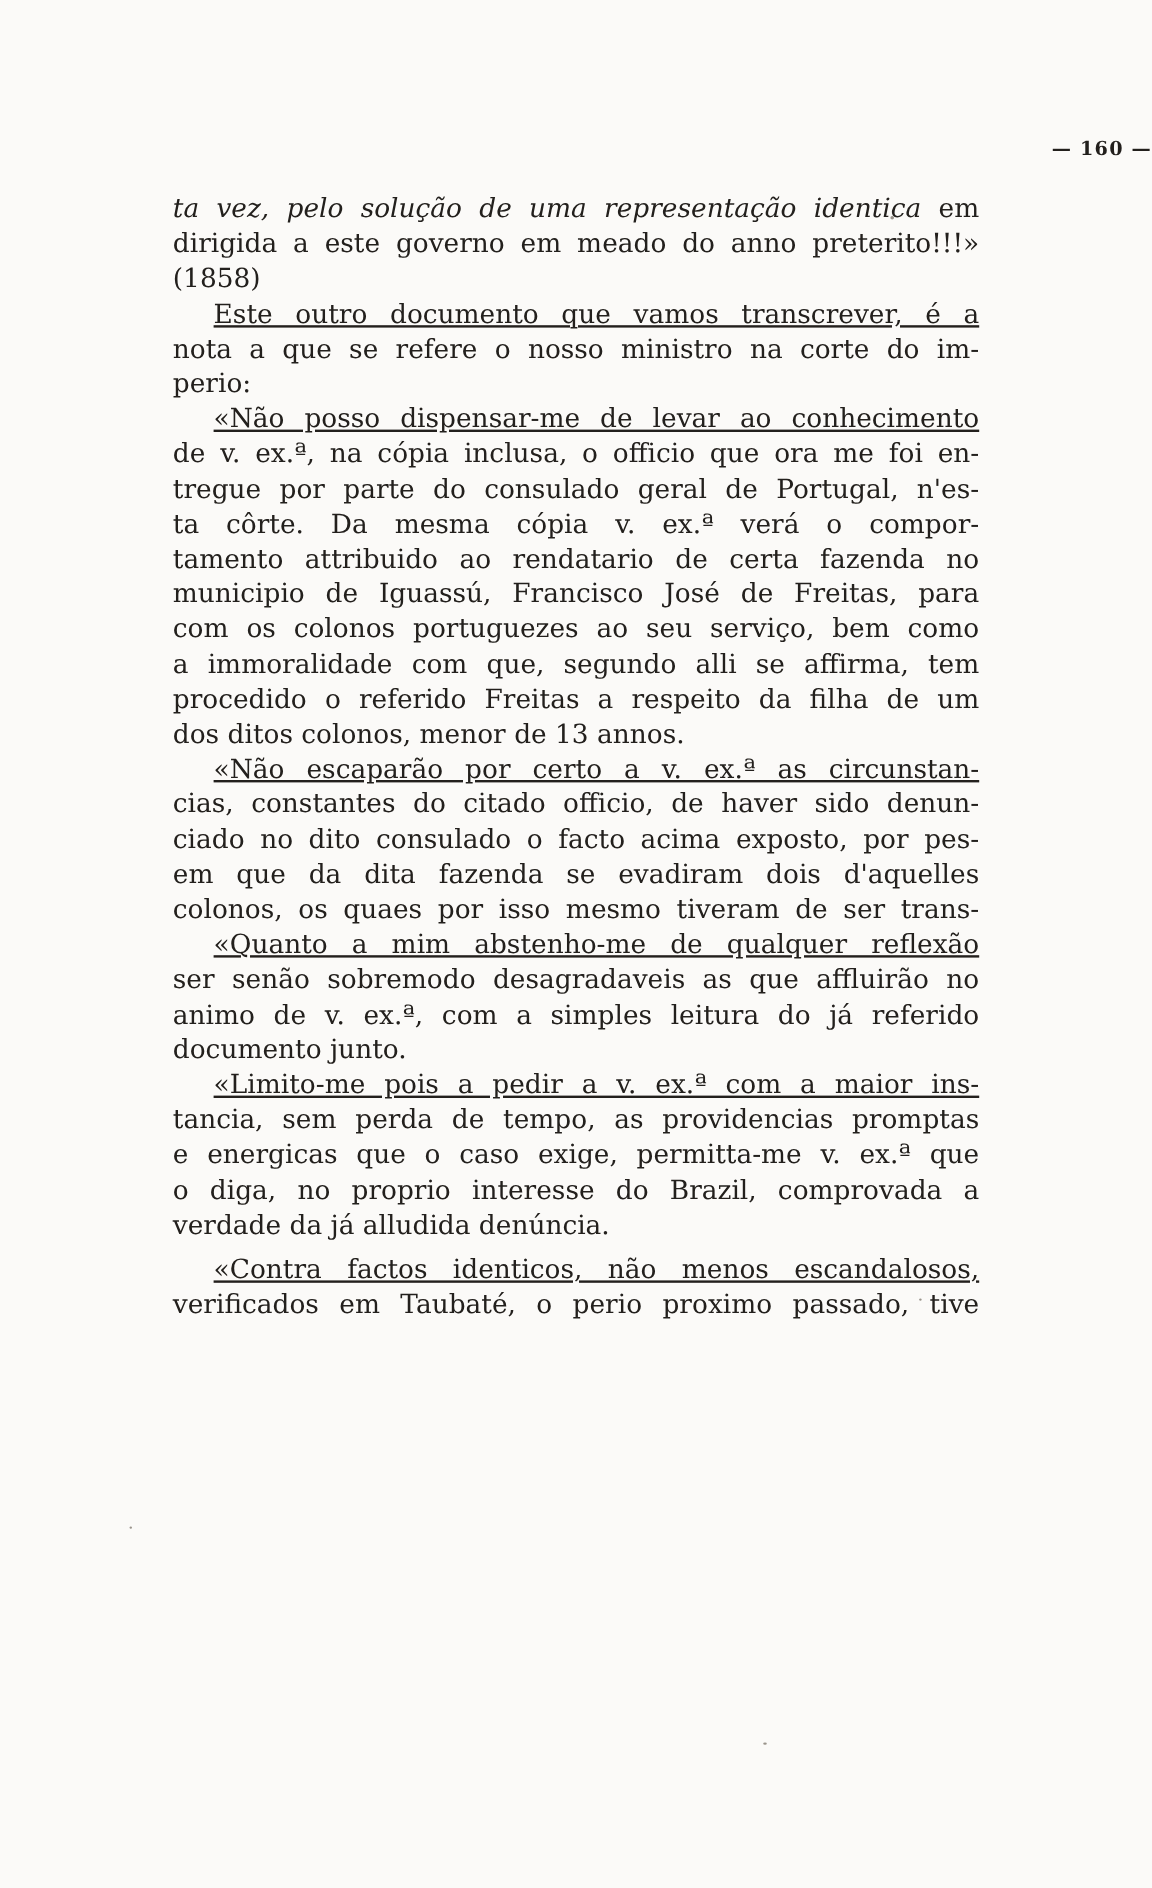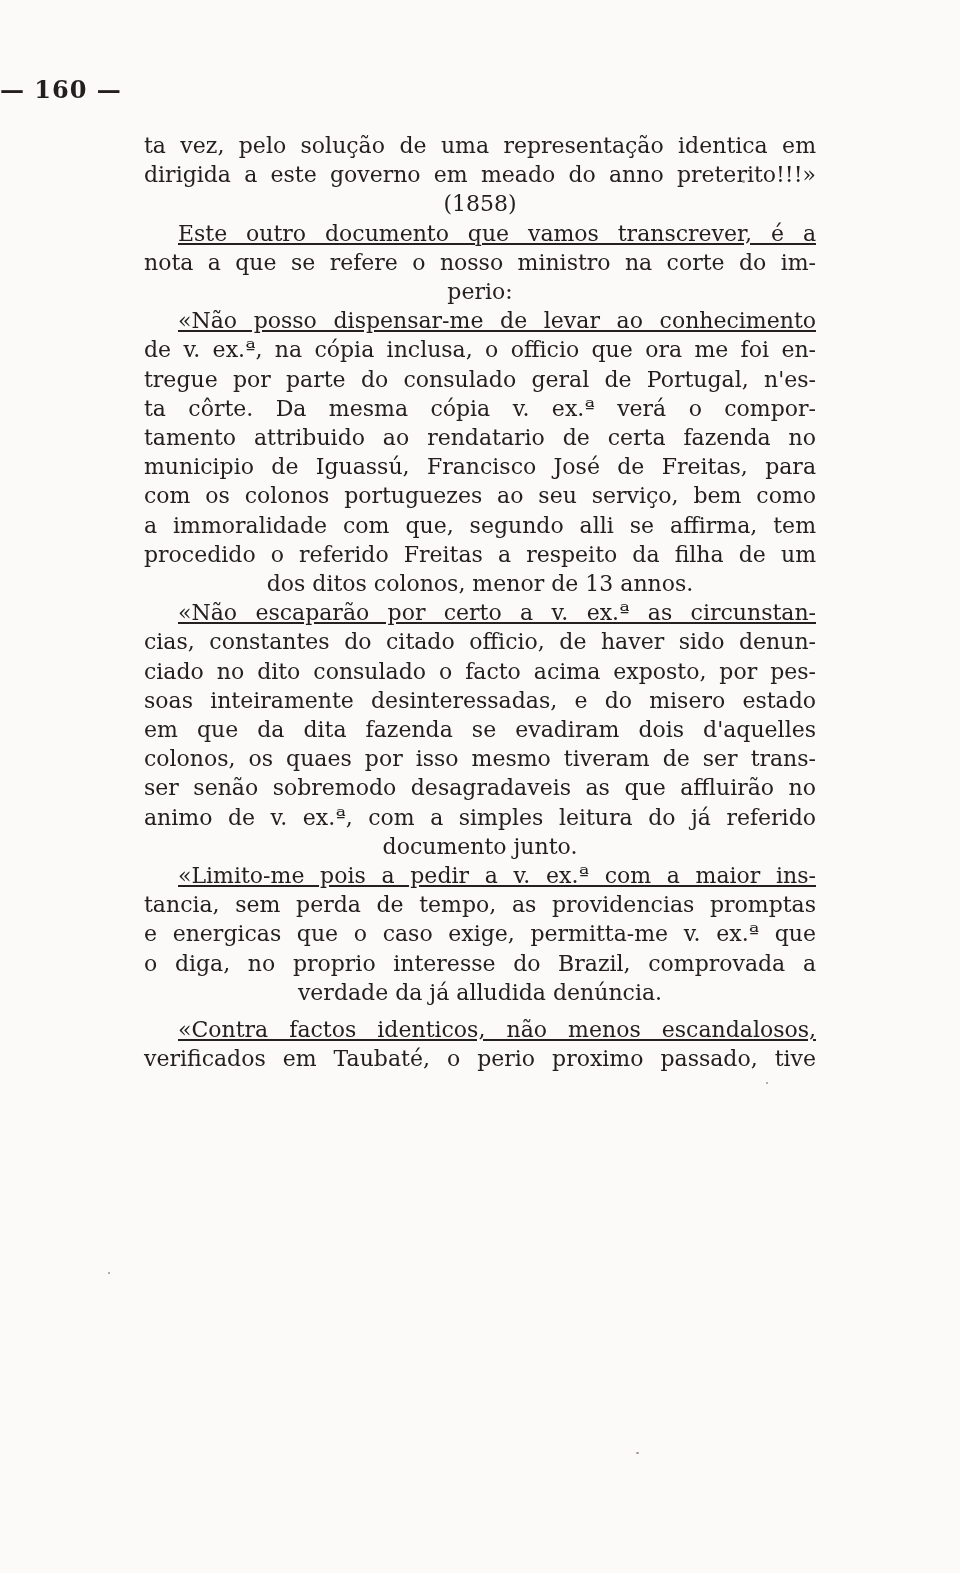--- a/index.html
+++ b/index.html
@@ -11,51 +11,52 @@
   .page {
     position: relative;
     width: 960px;
     height: 1573px;
     margin: 0 auto;
     background: #fbfaf8;
     overflow: hidden;
     color: #23201d;
   }
   .page-number {
-    padding-top: 75px;
-    text-align: left;
-    font-size: 24px;
+    padding-top: 114px;
+    text-align: right;
+    font-size: 16px;
     font-weight: bold;
     letter-spacing: 1px;
     color: #221f1c;
   }
   .text-block {
     width: 672px;
     margin: 27px auto 0 auto;
   }
   .line {
     font-size: 22px;
     line-height: 29.2px;
     color: #23201d;
-    text-align: center;
+    text-align: left;
     white-space: normal;
   }
   .line.justify {
     text-align: justify;
     text-align-last: justify;
     text-justify: inter-word;
   }
   .line.indent {
     padding-left: 34px;
     text-decoration: underline;
   }
   .line.space-before {
     margin-top: 8px;
   }
   .italic {
+    font-style: italic;
   }
   .speck {
     position: absolute;
     background: #9a948c;
     border-radius: 50%;
   }
   .speck-1 { left: 742px; top: 180px; width: 3px; height: 3px; }
   .speck-2 { left: 766px; top: 1082px; width: 2px; height: 2px; }
   .speck-3 { left: 108px; top: 1272px; width: 2px; height: 2px; }
   .speck-4 { left: 636px; top: 1452px; width: 3px; height: 2px; }
@@ -79,23 +80,23 @@
       <div class="line justify"><span>ta côrte. Da mesma cópia v. ex.ª verá o compor-</span></div>
       <div class="line justify"><span>tamento attribuido ao rendatario de certa fazenda no</span></div>
       <div class="line justify"><span>municipio de Iguassú, Francisco José de Freitas, para</span></div>
       <div class="line justify"><span>com os colonos portuguezes ao seu serviço, bem como</span></div>
       <div class="line justify"><span>a immoralidade com que, segundo alli se affirma, tem</span></div>
       <div class="line justify"><span>procedido o referido Freitas a respeito da filha de um</span></div>
       <div class="line"><span>dos ditos colonos, menor de 13 annos.</span></div>
       <div class="line justify indent"><span>«Não escaparão por certo a v. ex.ª as circunstan-</span></div>
       <div class="line justify"><span>cias, constantes do citado officio, de haver sido denun-</span></div>
       <div class="line justify"><span>ciado no dito consulado o facto acima exposto, por pes-</span></div>
-      <div class="line justify"><span>soas inteiramente desinteressadas, e do misero estado</span></div>
       <div class="line justify"><span>em que da dita fazenda se evadiram dois d'aquelles</span></div>
       <div class="line justify"><span>colonos, os quaes por isso mesmo tiveram de ser trans-</span></div>
+      <div class="line justify indent"><span>«Quanto a mim abstenho-me de qualquer reflexão</span></div>
       <div class="line justify"><span>ser senão sobremodo desagradaveis as que affluirão no</span></div>
       <div class="line justify"><span>animo de v. ex.ª, com a simples leitura do já referido</span></div>
       <div class="line"><span>documento junto.</span></div>
       <div class="line justify indent"><span>«Limito-me pois a pedir a v. ex.ª com a maior ins-</span></div>
       <div class="line justify"><span>tancia, sem perda de tempo, as providencias promptas</span></div>
       <div class="line justify"><span>e energicas que o caso exige, permitta-me v. ex.ª que</span></div>
       <div class="line justify"><span>o diga, no proprio interesse do Brazil, comprovada a</span></div>
       <div class="line"><span>verdade da já alludida denúncia.</span></div>
       <div class="line justify indent space-before"><span>«Contra factos identicos, não menos escandalosos,</span></div>
       <div class="line justify"><span>verificados em Taubaté, o perio proximo passado, tive</span></div>

